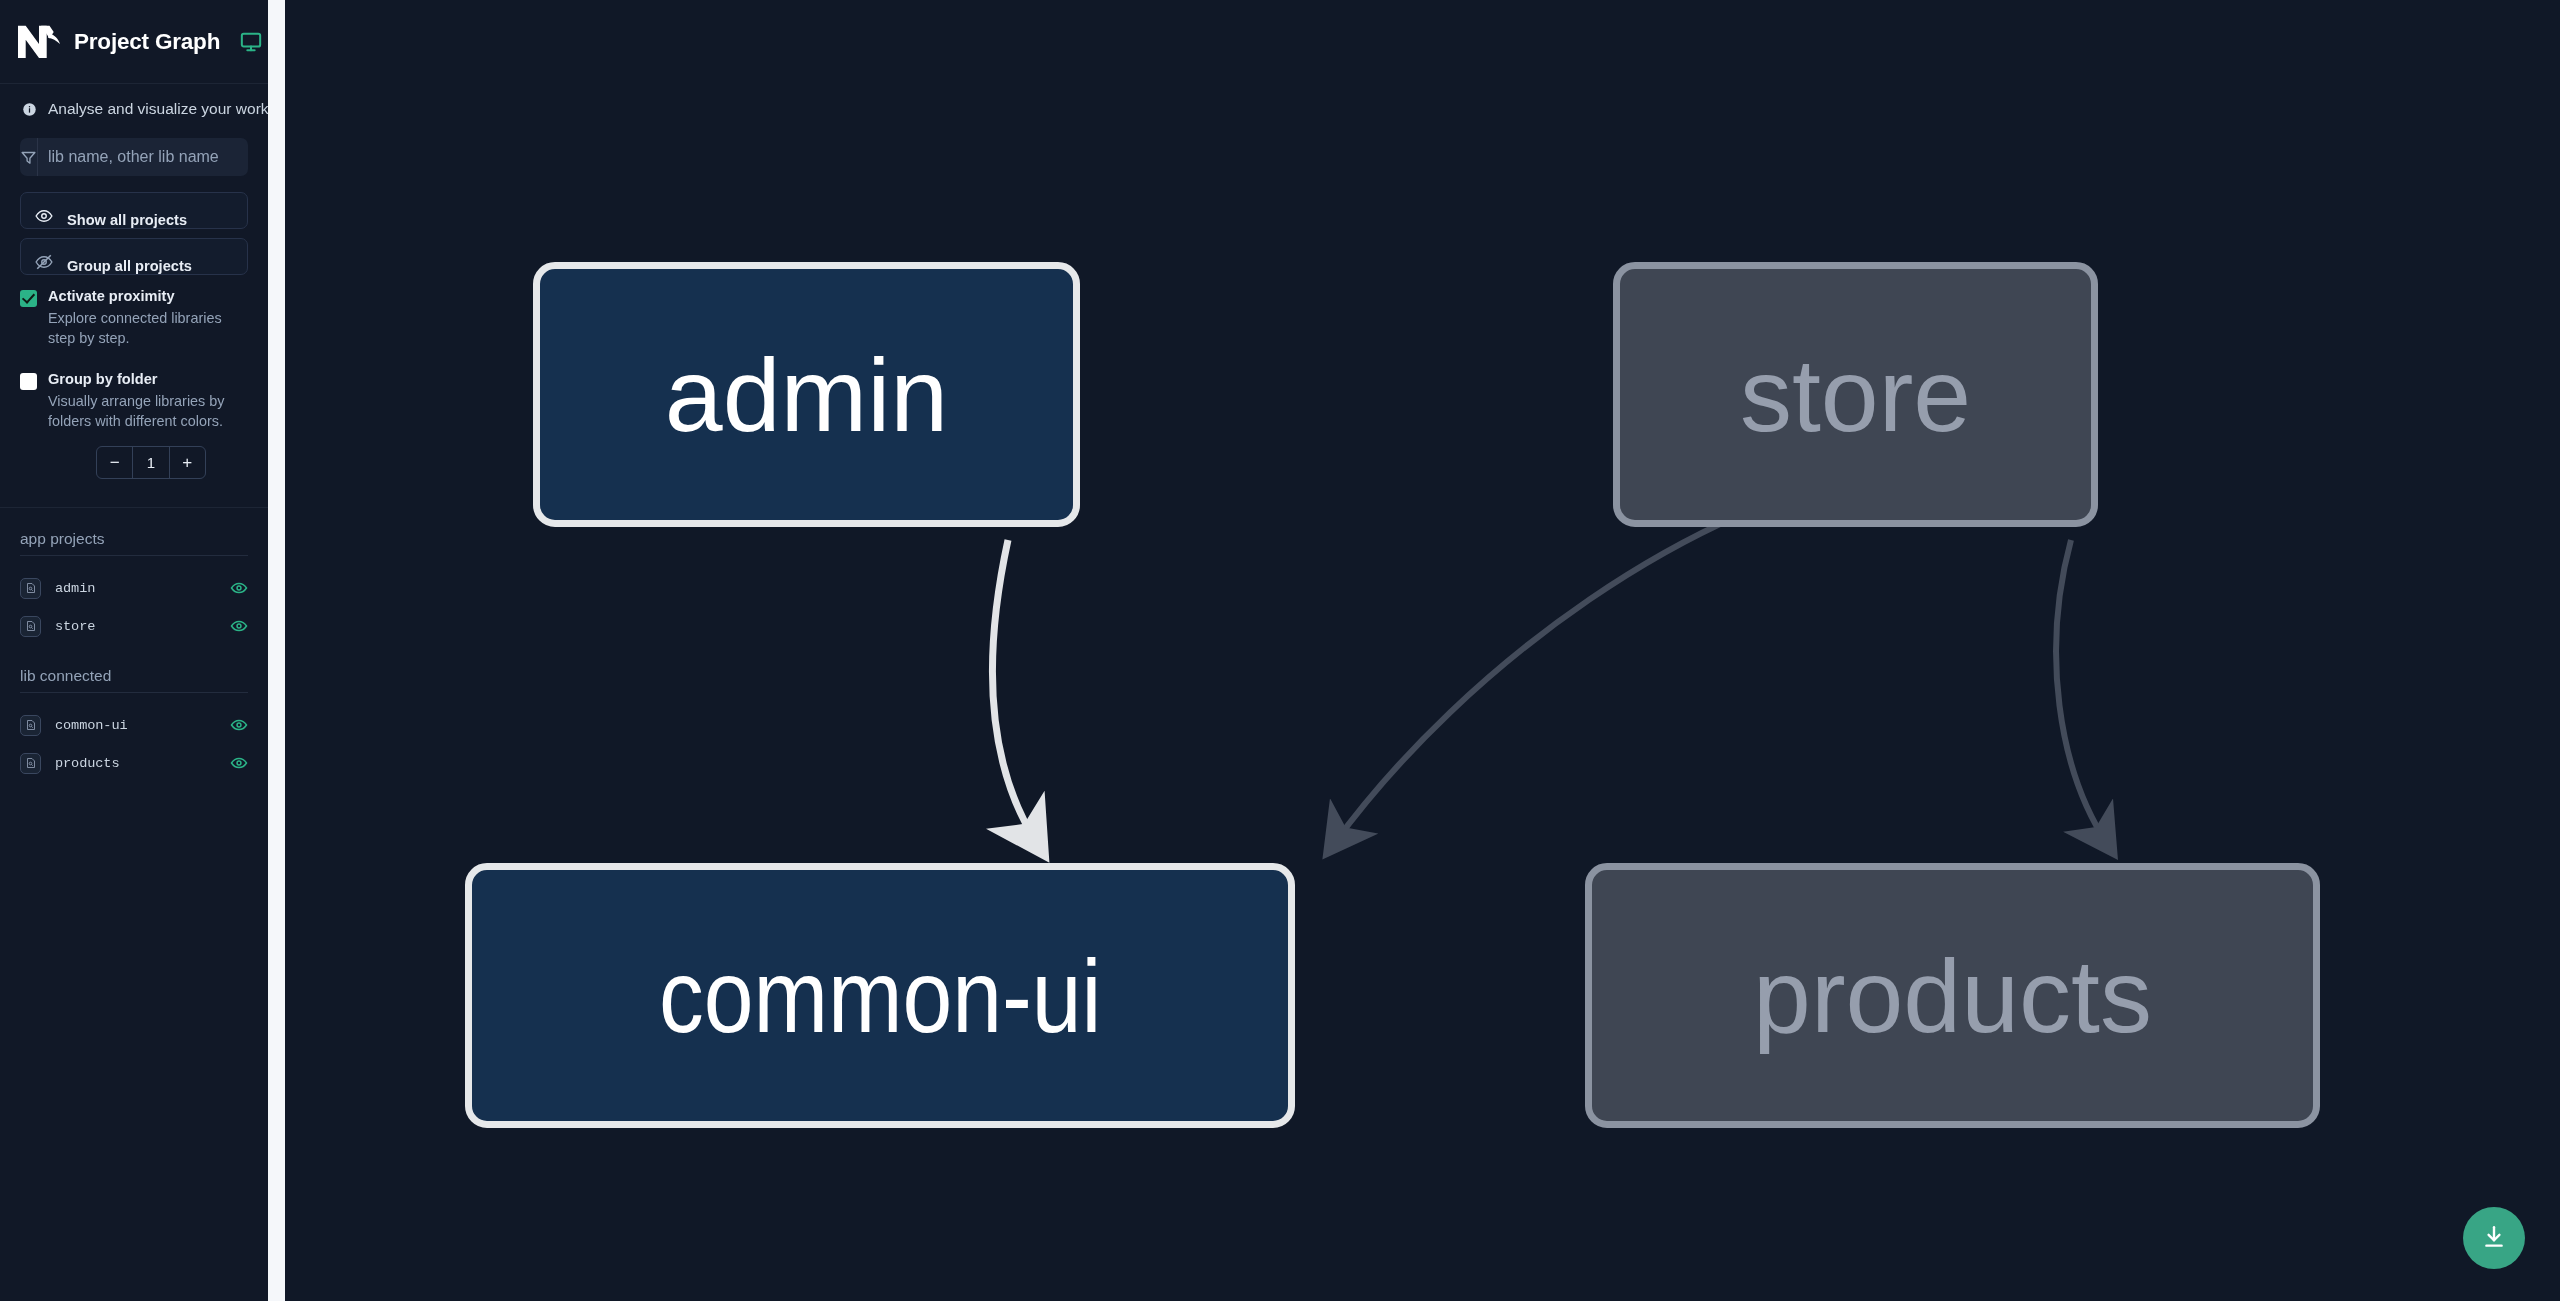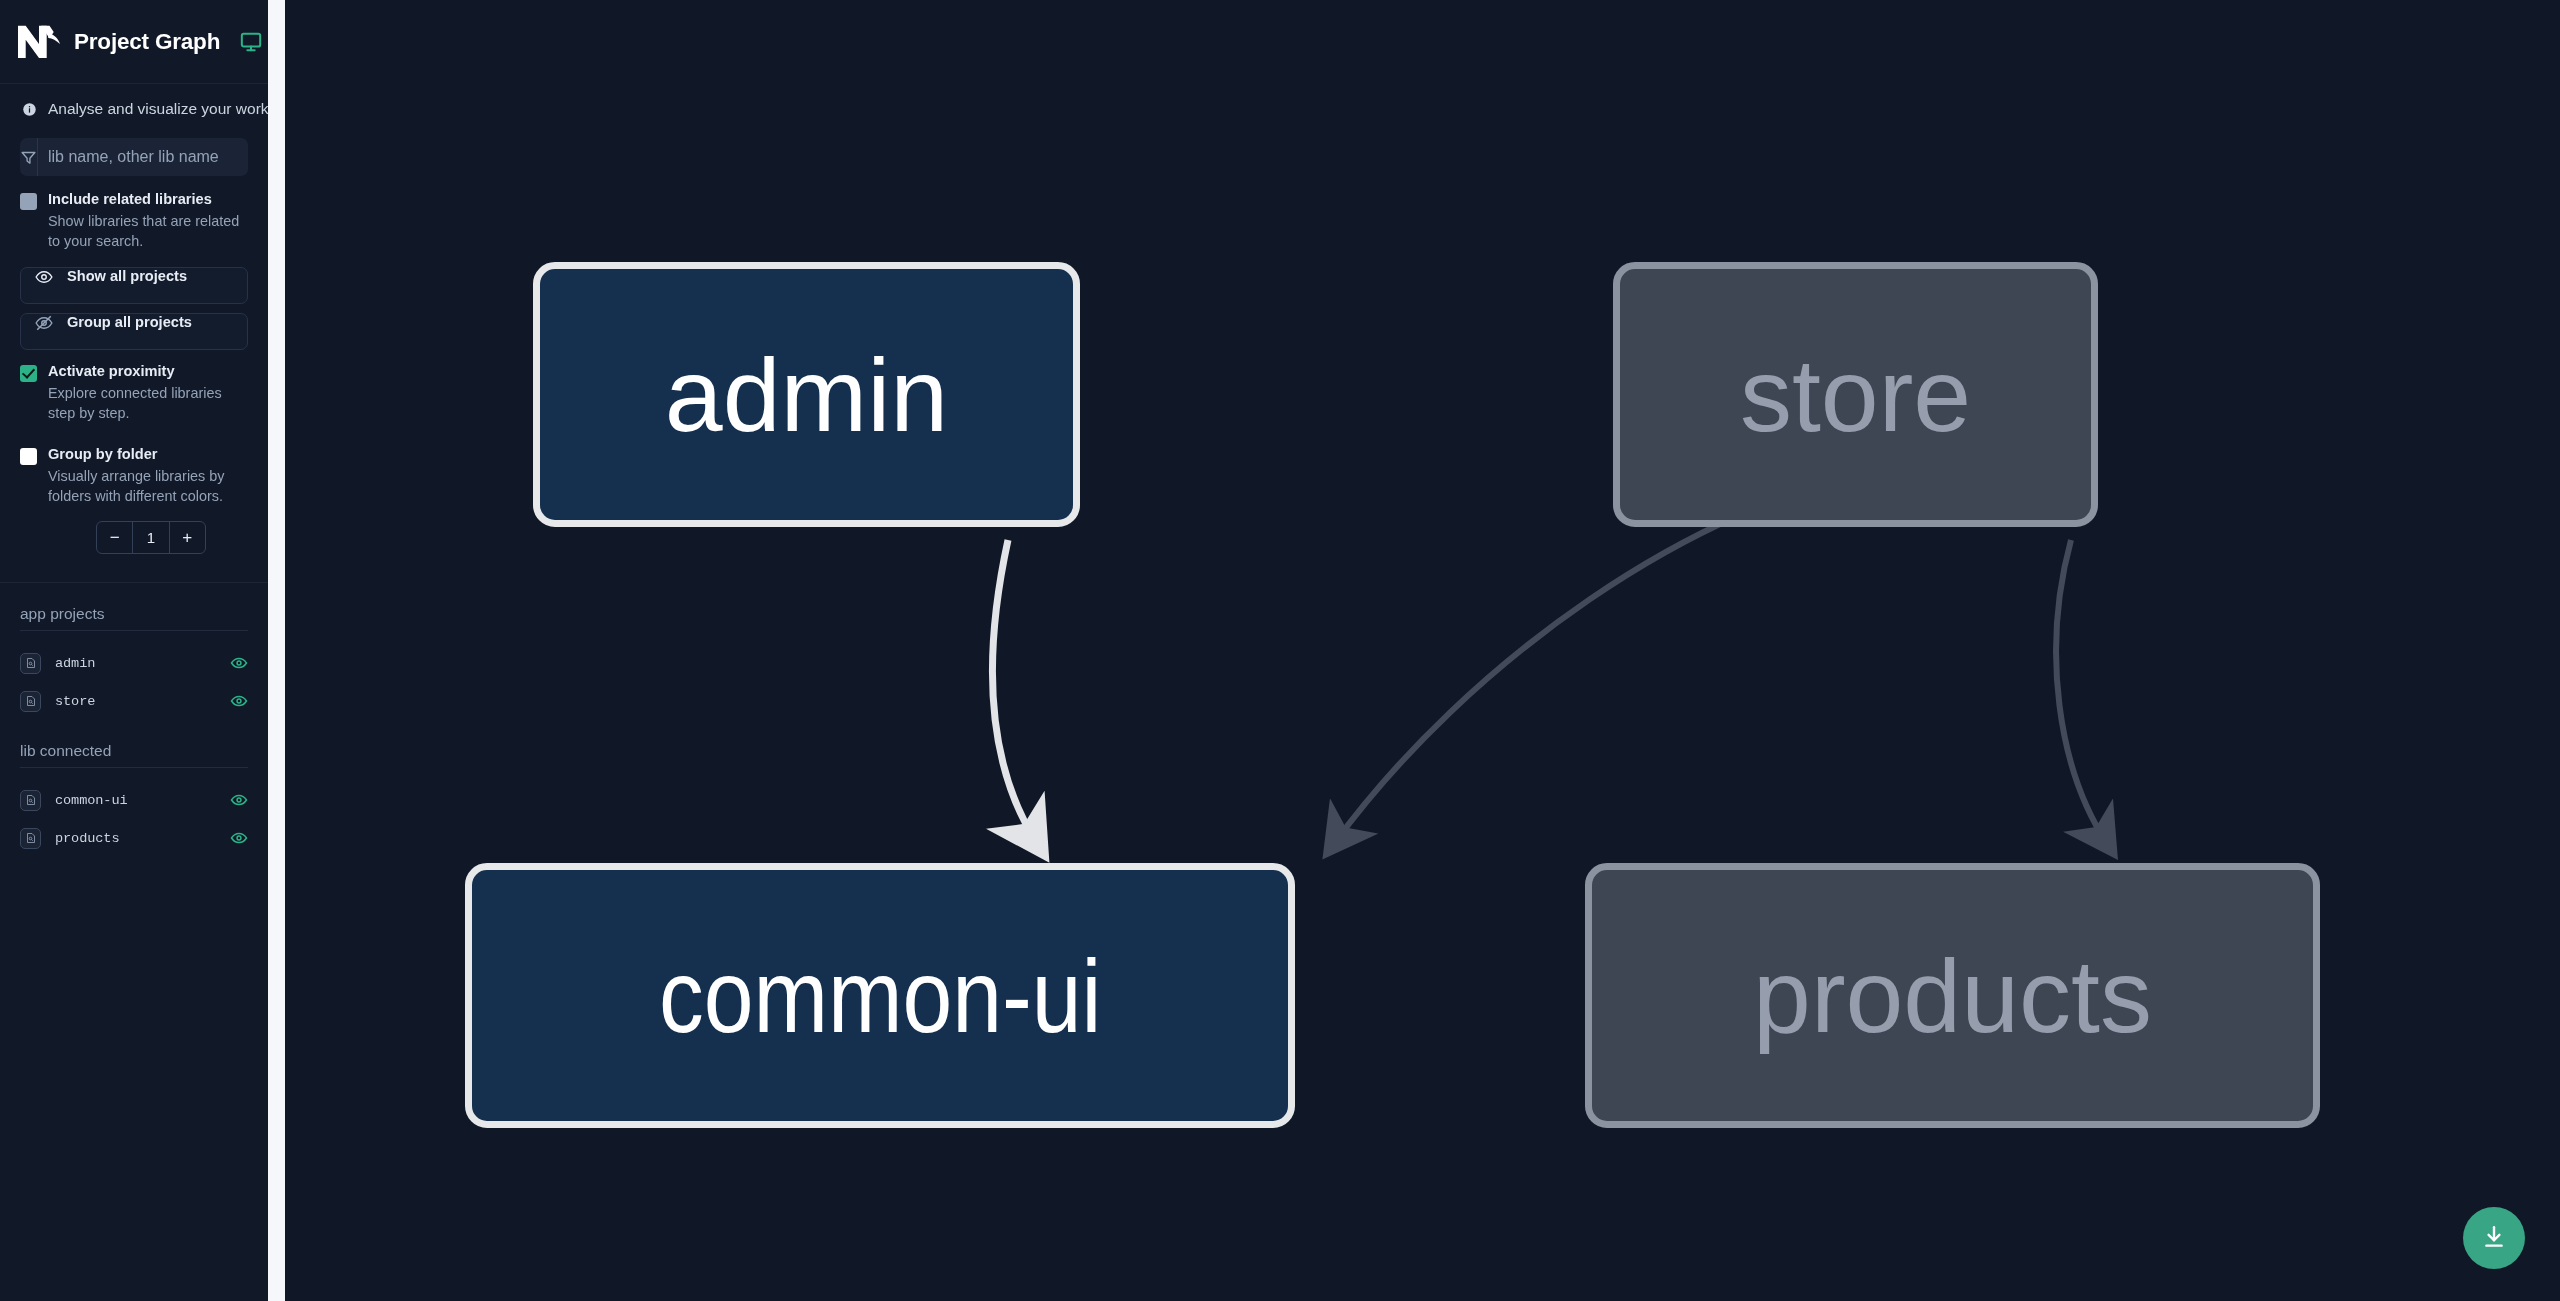--- a/index.html
+++ b/index.html
@@ -85,21 +85,21 @@
     width: 5px; height: 10px;
     border: solid #0f1b16; border-width: 0 2.4px 2.4px 0;
     transform: rotate(42deg);
   }
   .opt-texts { flex: 1; }
   .opt-label { color: #e8edf5; font-size: 14.6px; font-weight: bold; line-height: 1.35; }
   .opt-desc { color: #94a3b8; font-size: 14.4px; line-height: 1.40; margin-top: 1px; }
 
   .btn-stack { padding: 16px 20px 0 20px; display: flex; flex-direction: column; gap: 9px; }
   .side-btn {
-    display: flex; align-items: flex-start; gap: 14px;
+    display: flex; align-items: flex-end; gap: 14px;
     height: 37px;
     background: #16203190;
     border: 1px solid #27324a;
     border-radius: 7px;
     padding: 0 14px;
     color: #e8edf5; font-size: 14.6px; font-weight: bold;
     cursor: pointer;
     font-family: "Liberation Sans", sans-serif;
     text-align: left;
   }
@@ -251,29 +251,20 @@
           <span class="funnel-icon">
             <svg viewBox="0 0 24 24" fill="none" stroke="#94a3b8" stroke-width="1.9" stroke-linejoin="round">
               <polygon points="3,5 21,5 14,13 14,20 10,17 10,13"></polygon>
             </svg>
           </span>
         </span>
         <input class="search-input" type="text" placeholder="lib name, other lib name" style="">
       </div>
     </div>
 
-    <div class="opt-block">
-      <div class="opt-row">
-        <span class="cb unchecked-grey"></span>
-        <span class="opt-texts">
-          <div class="opt-label">Include related libraries</div>
-          <div class="opt-desc">Show libraries that are related to your search.</div>
-        </span>
-      </div>
-    </div>
 
     <div class="btn-stack">
       <button class="side-btn">
         <span>
           <svg viewBox="0 0 24 24" fill="none" stroke="#e8edf5" stroke-width="1.9">
             <path d="M1.5 12 S5.5 5 12 5 s10.5 7 10.5 7 -4 7 -10.5 7 S1.5 12 1.5 12z"></path>
             <circle cx="12" cy="12" r="3"></circle>
           </svg>
         </span>
         <span>Show all projects</span>

